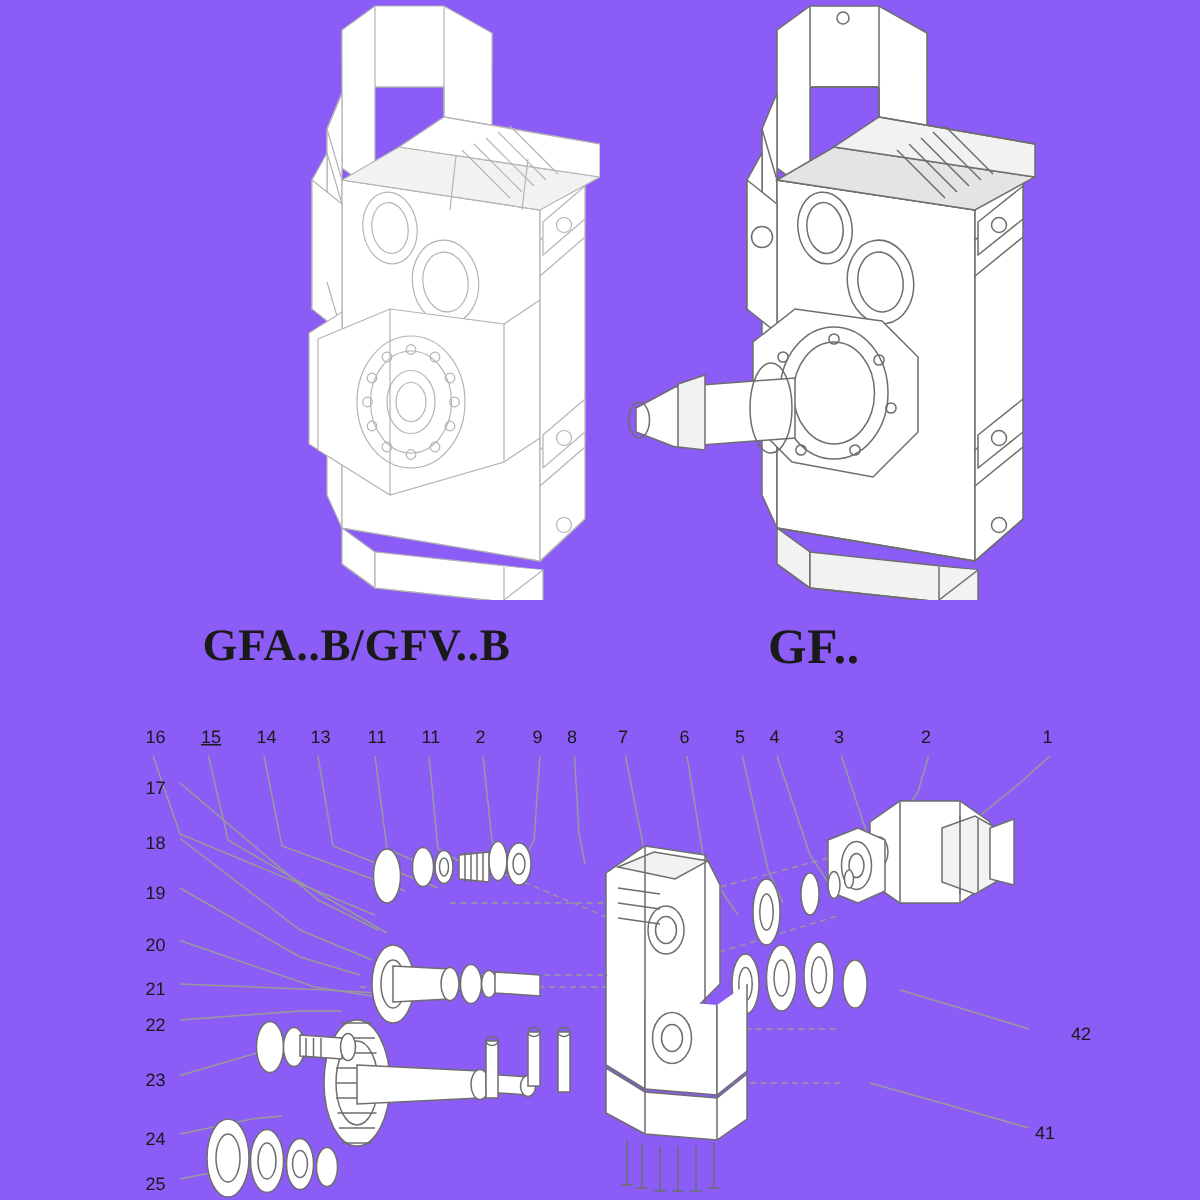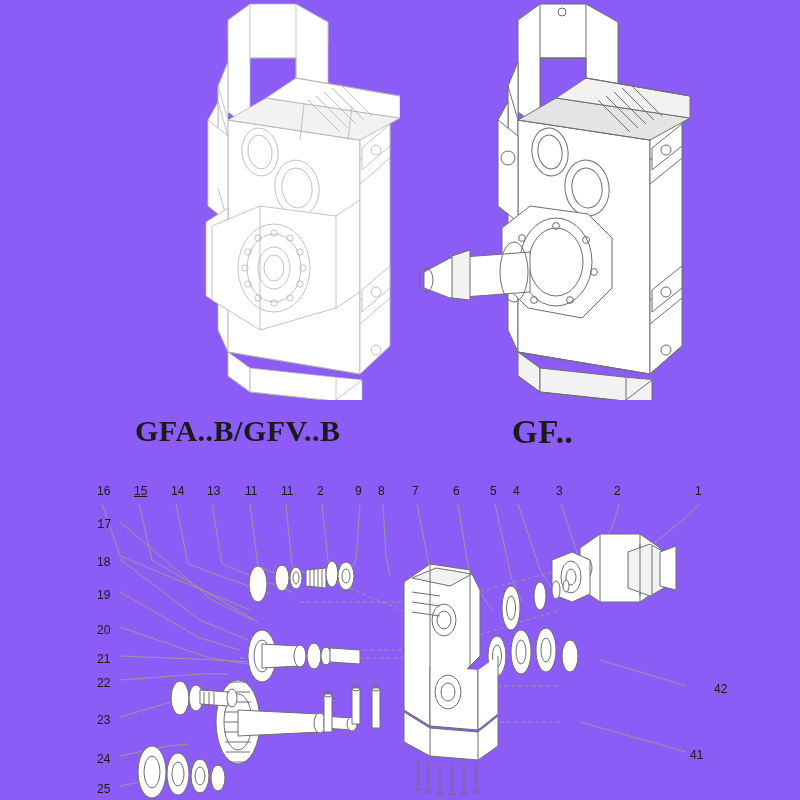--- a/index.html
+++ b/index.html
@@ -366,21 +366,21 @@
   <div class="callout-num" style="left:355px; top:484px;">9</div>
   <div class="callout-num" style="left:378px; top:484px;">8</div>
   <div class="callout-num" style="left:412px; top:484px;">7</div>
   <div class="callout-num" style="left:453px; top:484px;">6</div>
   <div class="callout-num" style="left:490px; top:484px;">5</div>
   <div class="callout-num" style="left:513px; top:484px;">4</div>
   <div class="callout-num" style="left:556px; top:484px;">3</div>
   <div class="callout-num" style="left:614px; top:484px;">2</div>
   <div class="callout-num" style="left:695px; top:484px;">1</div>
 
-  <div class="callout-num" style="left:97px; top:518px;font-family:Liberation Mono, monospace;">17</div>
+  <div class="callout-num" style="left:97px; top:518px;">17</div>
   <div class="callout-num" style="left:97px; top:555px;">18</div>
   <div class="callout-num" style="left:97px; top:588px;text-align:center;">19</div>
   <div class="callout-num" style="left:97px; top:623px;">20</div>
   <div class="callout-num" style="left:97px; top:652px;">21</div>
   <div class="callout-num" style="left:97px; top:676px;">22</div>
   <div class="callout-num" style="left:97px; top:713px;">23</div>
   <div class="callout-num" style="left:97px; top:752px;">24</div>
   <div class="callout-num" style="left:97px; top:782px;">25</div>
 
   <div class="callout-num" style="left:714px; top:682px;">42</div>

